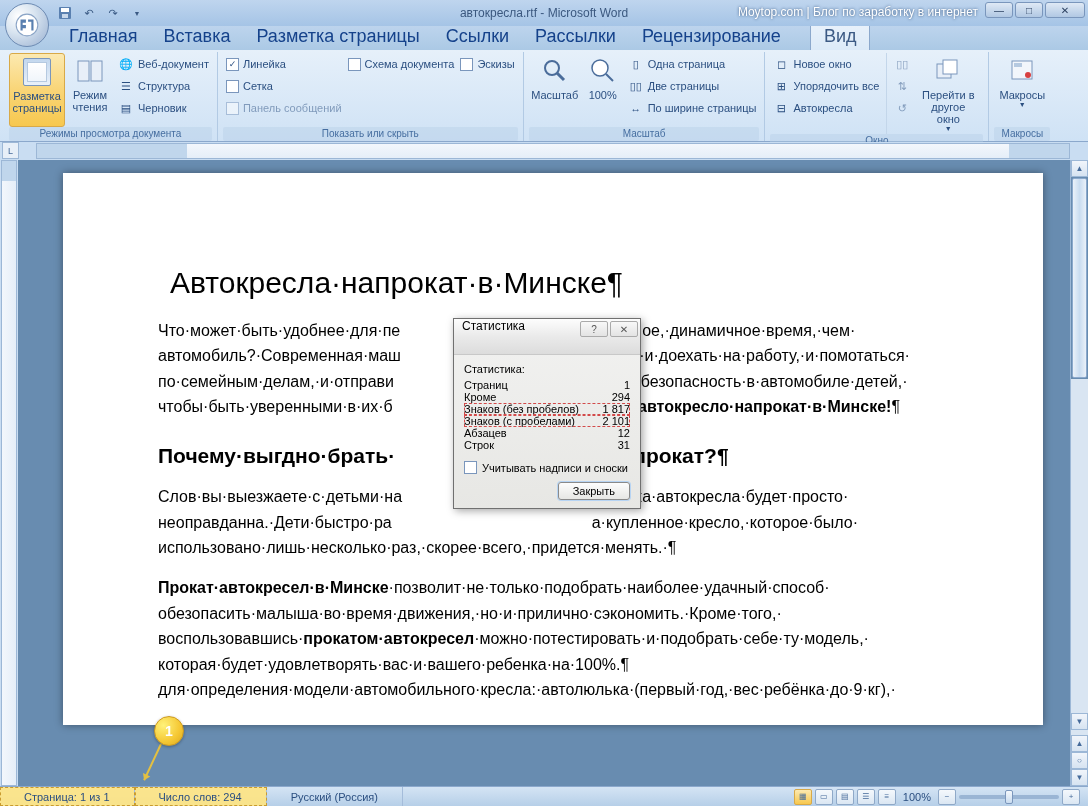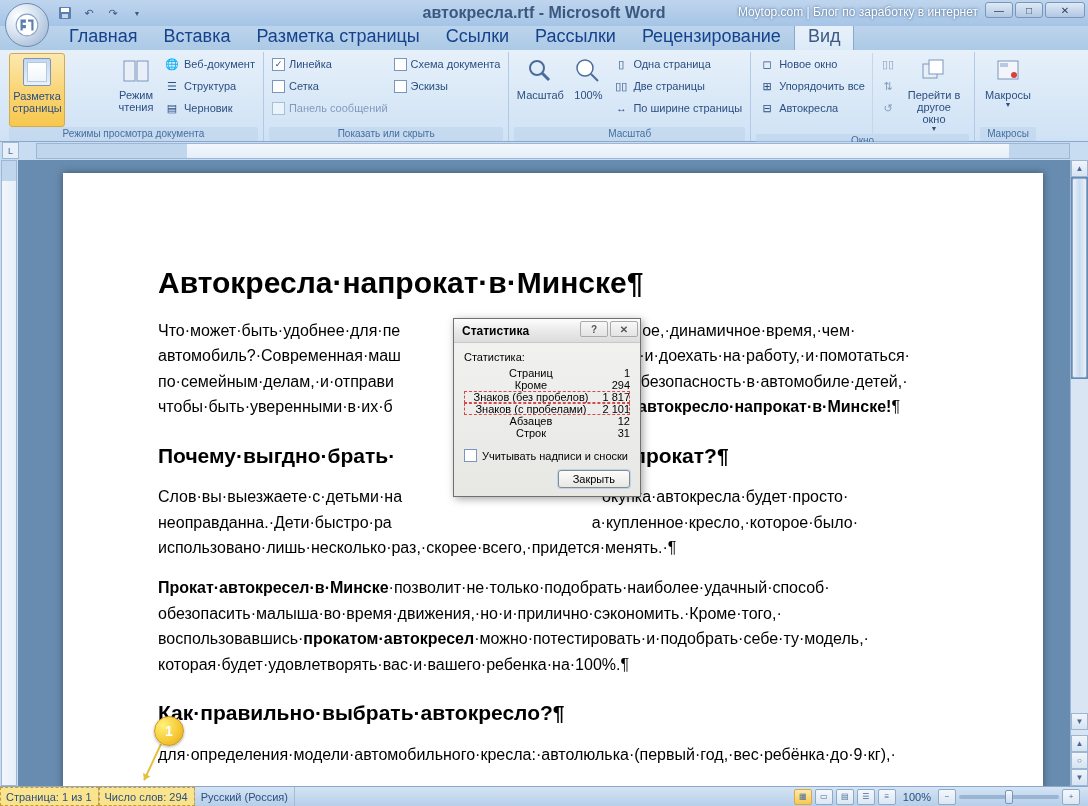--- a/index.html
+++ b/index.html
@@ -4,30 +4,30 @@
 <style>
 * { margin: 0; padding: 0; box-sizing: border-box; font-family: 'Segoe UI', Tahoma, sans-serif; }
 body { width: 1088px; height: 806px; overflow: hidden; background: #385172; position: relative; }
 
 
 .titlebar { height: 26px; background: linear-gradient(#bfd5ee,#a5c4e6); display: flex; align-items: center; position: relative; }
 .office-btn { width: 44px; height: 44px; border-radius: 50%; background: radial-gradient(circle at 30% 30%, #fff, #d8e4f0 40%, #97afd0); position: absolute; top: 3px; left: 5px; border: 1px solid #6d8bb3; z-index: 10; display:flex; align-items:center; justify-content:center; }
 .office-btn svg { width: 26px; height: 26px; }
 .qat { margin-left: 56px; display: flex; gap: 6px; align-items:center; }
 .qat-btn { width: 18px; height: 18px; display:flex; align-items:center; justify-content:center; color:#3a5a84; font-size:11px; }
-.title-center { position:absolute; left:50%; transform:translateX(-50%); font-size: 16px; color: #3b587f; font-weight: bold; }
+.title-center { position:absolute; left:50%; transform:translateX(-50%); font-size: 12px; color: #3b587f; }
 .title-right { position:absolute; right: 110px; top:5px; font-size: 12px; color: #fff; text-shadow: 0 0 3px #2a4a74; }
 .winbtns { position:absolute; right:3px; top:2px; display:flex; }
 .winbtn { width: 28px; height: 16px; background: linear-gradient(#dfe9f5,#b1c8e3); border:1px solid #7a96bc; border-radius:3px; margin-left:2px; display:flex;align-items:center;justify-content:center; color:#2a3f5f; font-size:10px; }
 .winbtn.close { width:40px; }
 
 
 .tabrow { height: 24px; background: linear-gradient(#bdd4ed,#abc9e5); padding-left: 56px; display:flex; align-items:flex-end; }
 .tab { padding: 4px 13px 3px; font-size: 18px; color: #15428b; cursor:pointer; border-radius: 3px 3px 0 0; }
-.tab.active { background: linear-gradient(#eaf2fb,#dceaf8); border:1px solid #8ba8cc; border-bottom:none; color:#3c5a84; }
+.tab.active { background: linear-gradient(#eaf2fb,#dceaf8); border:1px solid #8ba8cc; border-bottom:none; color:#3c5a84;margin-left:16px; }
 
 
 .ribbon { height: 92px; background: linear-gradient(#e6f0fa,#cfe2f5); border-bottom: 1px solid #8ba8cc; display:flex; padding: 2px 4px 0; }
 .group { border-right:1px solid #b2cae4; padding: 1px 5px 0; display:flex; flex-direction:column; justify-content:space-between; }
 .group-body { flex:1; display:flex; }
 .group-label { font-size: 10px; color:#466ea0; text-align:center; padding: 1px 0 2px; background:rgba(180,205,230,0.4); border-radius:2px; }
 .bigbtn { display:flex; flex-direction:column; align-items:center; padding: 2px 5px; border-radius:3px; font-size:11px; color:#2b4f80; text-align:center; width:56px; }
 .bigbtn.sel { background: linear-gradient(#fce9b0,#f9d577,#f7c84f); border:1px solid #d8a948; }
 .bigbtn .ic { width:32px; height:32px; margin-bottom:2px; display:flex;align-items:center;justify-content:center; }
 .smallrow { display:flex; align-items:center; font-size:11px; color:#2b4f80; height: 22px; padding: 0 3px; gap:4px; white-space:nowrap; }
@@ -39,52 +39,52 @@
 .ruler-track { height:16px; background:linear-gradient(#f3f7fc,#e5eef8); border:1px solid #9cb7d6; flex:1; margin-right:18px; position:relative; overflow:hidden; }
 .ruler-shade { position:absolute; top:0; bottom:0; background:#c0d6ec; }
 
 
 .docarea { position:absolute; top:160px; bottom:20px; left:0; right:0; background:#385172; display:flex; }
 .ruler-v { width:18px; background:#c9ddf2; position:relative; flex-shrink:0;}
 .ruler-v-track { width:16px; background:linear-gradient(90deg,#f3f7fc,#e5eef8); border:1px solid #9cb7d6; position:absolute; top:0; bottom:0; left:1px; }
 .ruler-v-shade { position:absolute; left:0; right:0; background:#c0d6ec; }
 .canvas { flex:1; background:#688cb0; overflow:hidden; position:relative; }
 .page { background:#fff; box-shadow: 0 0 8px rgba(0,0,0,0.4); margin: 13px auto 0; width: 980px; padding: 90px 95px 20px 95px; font-family: 'Times New Roman', serif; font-size: 16px; color:#000; line-height:1.35; }
-.page h1 { font-size: 30px; font-weight:bold; margin-bottom:16px; }
+.page h1 { font-size: 30px; font-weight:normal; margin-bottom:16px;margin-left:12px; }
 .page h2 { font-size: 21px; font-weight:bold; margin: 24px 0 16px; }
 .page p { margin-bottom: 4px; }
 .page b { font-weight:bold; }
 .pil { display:inline; }
 
 .scroll-v { width:18px; background:linear-gradient(90deg,#e1eaf5,#cdd ee f1); border-left:1px solid #9cb7d6; position:absolute; right:0; top:160px; bottom:20px; display:flex; flex-direction:column; }
 .scroll-v .arr { height:17px; background:linear-gradient(#f1f5fb,#d6e3f1); border:1px solid #9cb7d6; display:flex;align-items:center;justify-content:center; font-size:8px;color:#456a9a;}
 .scroll-v .thumb { flex: 0 0 200px; background:linear-gradient(90deg,#eaf1f9,#c9dcf0,#eaf1f9); border:1px solid #8ba8cc; border-radius:2px; margin:1px; }
 .scroll-v .track { flex:1; background:#d9e5f2; }
 .scroll-v .sep { height:5px; background:#d9e5f2; }
 .scroll-v .nav { height:17px; background:linear-gradient(#f1f5fb,#d6e3f1); border:1px solid #9cb7d6; display:flex;align-items:center;justify-content:center; font-size:8px; color:#456a9a;}
 
 
 .status { position:absolute; bottom:0; left:0; right:0; height:20px; background:linear-gradient(#d4e4f4,#b6cfe8); border-top:1px solid #8ba8cc; display:flex; align-items:center; font-size:11px; color:#2b4f80; }
-.status .cell { padding: 0 6px; border-right:1px solid #a4bcda; height:100%; display:flex; align-items:center; }
+.status .cell { padding: 0 24px; border-right:1px solid #a4bcda; height:100%; display:flex; align-items:center; }
 .status .hl { background: rgba(255,228,130,0.9); outline: 1px dashed #c99b2f; outline-offset:-1px; }
 .status .right { margin-left:auto; display:flex; align-items:center; gap:3px; padding-right:8px; }
 .viewbtn { width:18px; height:16px; border:1px solid #8fa9c8; background:linear-gradient(#f4f8fc,#dbe7f3); border-radius:2px; display:flex;align-items:center;justify-content:center; font-size:8px; color:#456a9a;}
 .viewbtn.sel { background: linear-gradient(#fce9b0,#f7c84f); border-color:#d8a948;}
 .zoom-slider { width:100px; height:4px; background:#9ab5d4; position:relative; border-radius:2px; }
 .zoom-thumb { width:8px; height:14px; background:linear-gradient(#f4f8fc,#c9dcf0); border:1px solid #7a96bc; border-radius:2px; position:absolute; top:-5px; left:46px; }
 
 
 .dialog { position:absolute; top: 318px; left: 453px; width: 188px; background: linear-gradient(#f2f2f1, #e7e7e4); border:1px solid #707070; box-shadow: 2px 2px 8px rgba(0,0,0,0.35); font-size:11px; z-index: 50; }
-.dlg-title { height:24px; background:linear-gradient(#fdfdfd,#eaeaea,#dcdcdc); display:flex; align-items:center; padding-left:8px; font-size:12px; border-bottom:1px solid #c8c8c8; position:relative;font-weight:bold;}
+.dlg-title { height:36px; background:linear-gradient(#fdfdfd,#eaeaea,#dcdcdc); display:flex; align-items:flex-start; padding-left:8px; font-size:12px; border-bottom:1px solid #c8c8c8; position:relative;}
 .dlg-title .btns { position:absolute; right:2px; top:2px; display:flex;}
 .dlg-tbtn { width:28px; height:16px; border:1px solid #aaa; background:linear-gradient(#f8f8f8,#e3e3e3); border-radius:2px; margin-left:2px; display:flex;align-items:center;justify-content:center; font-size:10px; color:#555;}
 .dlg-body { padding: 8px 10px 8px; }
 .dlg-label { color:#000; margin-bottom:4px; }
 .dlg-table { width:100%; border-collapse:collapse; }
-.dlg-table td { padding: 0 0 0 0; font-size:11px; color:#000;text-align:center; }
+.dlg-table td { padding: 0 0 0 0; font-size:11px; color:#000; }
 .dlg-table td.v { text-align:right; }
 .dlg-row-hl { outline: 1px dashed #d24a4a; outline-offset: -1px; }
 .dlg-chk { display:flex; align-items:center; gap:5px; margin: 10px 0 8px; }
 .dlg-close { display:block; margin: 0 0 0 auto; padding: 2px 14px; border:1px solid #8a8a8a; background:linear-gradient(#fdfdfd,#e7e7e4); border-radius:3px; font-size:11px; box-shadow: 0 0 0 1px #b7d4f3; }
 
 
 .callout { position:absolute; left: 154px; top: 716px; width:30px; height:30px; border-radius:50%; background: radial-gradient(circle at 30% 30%, #fff27a, #f5c733 60%, #d9a81f); border:1px solid #cc991f; display:flex;align-items:center;justify-content:center; color:#fff; font-weight:bold; font-size:14px; box-shadow:0 1px 3px rgba(0,0,0,0.3); z-index:40;}
 .callout-arrow { position:absolute; left:160px; top:744px; width:2px; height:40px; background:#e4c040; transform: rotate(25deg); transform-origin: top; z-index:39;}
 .callout-arrow::after { content:''; position:absolute; bottom:-4px; left:-3px; border:4px solid transparent; border-top:6px solid #e4c040;}
 
@@ -139,21 +139,21 @@
 <div class="ribbon">
 
   <div class="group">
     <div class="group-body">
       <div class="bigbtn sel">
         <div class="ic">
             <div class="ic-view"></div>
           </div>
         <span>Разметка страницы</span>
       </div>
-      <div class="bigbtn" style="width:50px;margin-left:46px;">
+      <div class="bigbtn" style="width:50px;">
         <div class="ic">
             <svg width="28" height="28" viewBox="0 0 28 28">
               <rect x="2" y="4" width="11" height="20" fill="#e8eff8" stroke="#7a96bc"></rect>
               <rect x="15" y="4" width="11" height="20" fill="#e8eff8" stroke="#7a96bc"></rect>
             </svg>
           </div>
         <span>Режим чтения</span>
       </div>
       <div style="display:flex;flex-direction:column;">
         <div class="smallrow">
@@ -182,21 +182,21 @@
           </div>
         <div class="smallrow">
             <span class="chk"></span>
             <span>Сетка</span>
           </div>
         <div class="smallrow" style="opacity:0.5;">
             <span class="chk"></span>
             <span>Панель сообщений</span>
           </div>
       </div>
-      <div style="display:flex;flex-direction:column;">
+      <div style="display:flex;flex-direction:row;">
         <div class="smallrow">
             <span class="chk"></span>
             <span>Схема документа</span>
           </div>
         <div class="smallrow">
             <span class="chk"></span>
             <span>Эскизы</span>
           </div>
       </div>
     </div>
@@ -323,21 +323,20 @@
       <p><span class="pil">по·семейным·делам,·и·отправи</span><span style="display:inline-block;width:200px;"></span><span class="pil">ечить·безопасность·в·автомобиле·детей,·</span></p>
       <p><span class="pil">чтобы·быть·уверенными·в·их·б</span><span style="display:inline-block;width:200px;"></span><span class="pil">взять·</span><b>автокресло·напрокат·в·Минске!</b><span>¶</span></p>
       <h2><span>Почему·выгдно·брать·</span><span style="display:inline-block;width:170px;"></span><span>сла·напрокат?¶</span></h2>
       <p><span class="pil">Слов·вы·выезжаете·с·детьми·на</span><span style="display:inline-block;width:200px;"></span><span class="pil">окупка·автокресла·будет·просто·</span></p>
       <p><span class="pil">неоправданна.·Дети·быстро·ра</span><span style="display:inline-block;width:200px;"></span><span class="pil">а·купленное·кресло,·которое·было·</span></p>
       <p>использовано·лишь·несколько·раз,·скорее·всего,·придется·менять.·¶</p>
       <p style="margin-top:18px;"><b>Прокат·автокресел·в·Минске</b><span>·позволит·не·только·подобрать·наиболее·удачный·способ·</span></p>
       <p>обезопасить·малыша·во·время·движения,·но·и·прилично·сэкономить.·Кроме·того,·</p>
       <p><span>воспользовавшись·</span><b>прокатом·автокресел</b><span>·можно·потестировать·и·подобрать·себе·ту·модель,·</span></p>
       <p>которая·будет·удовлетворять·вас·и·вашего·ребенка·на·100%.¶</p>
-      <h2>Как·правильно·выбрать·автокресло?¶</h2>
       <p>для·определения·модели·автомобильного·кресла:·автолюлька·(первый·год,·вес·ребёнка·до·9·кг),·</p>
 
     </div>
   </div>
 </div>
 
 <div class="scroll-v">
   <div class="arr">▲</div>
   <div class="thumb"></div>
   <div class="track"></div>

